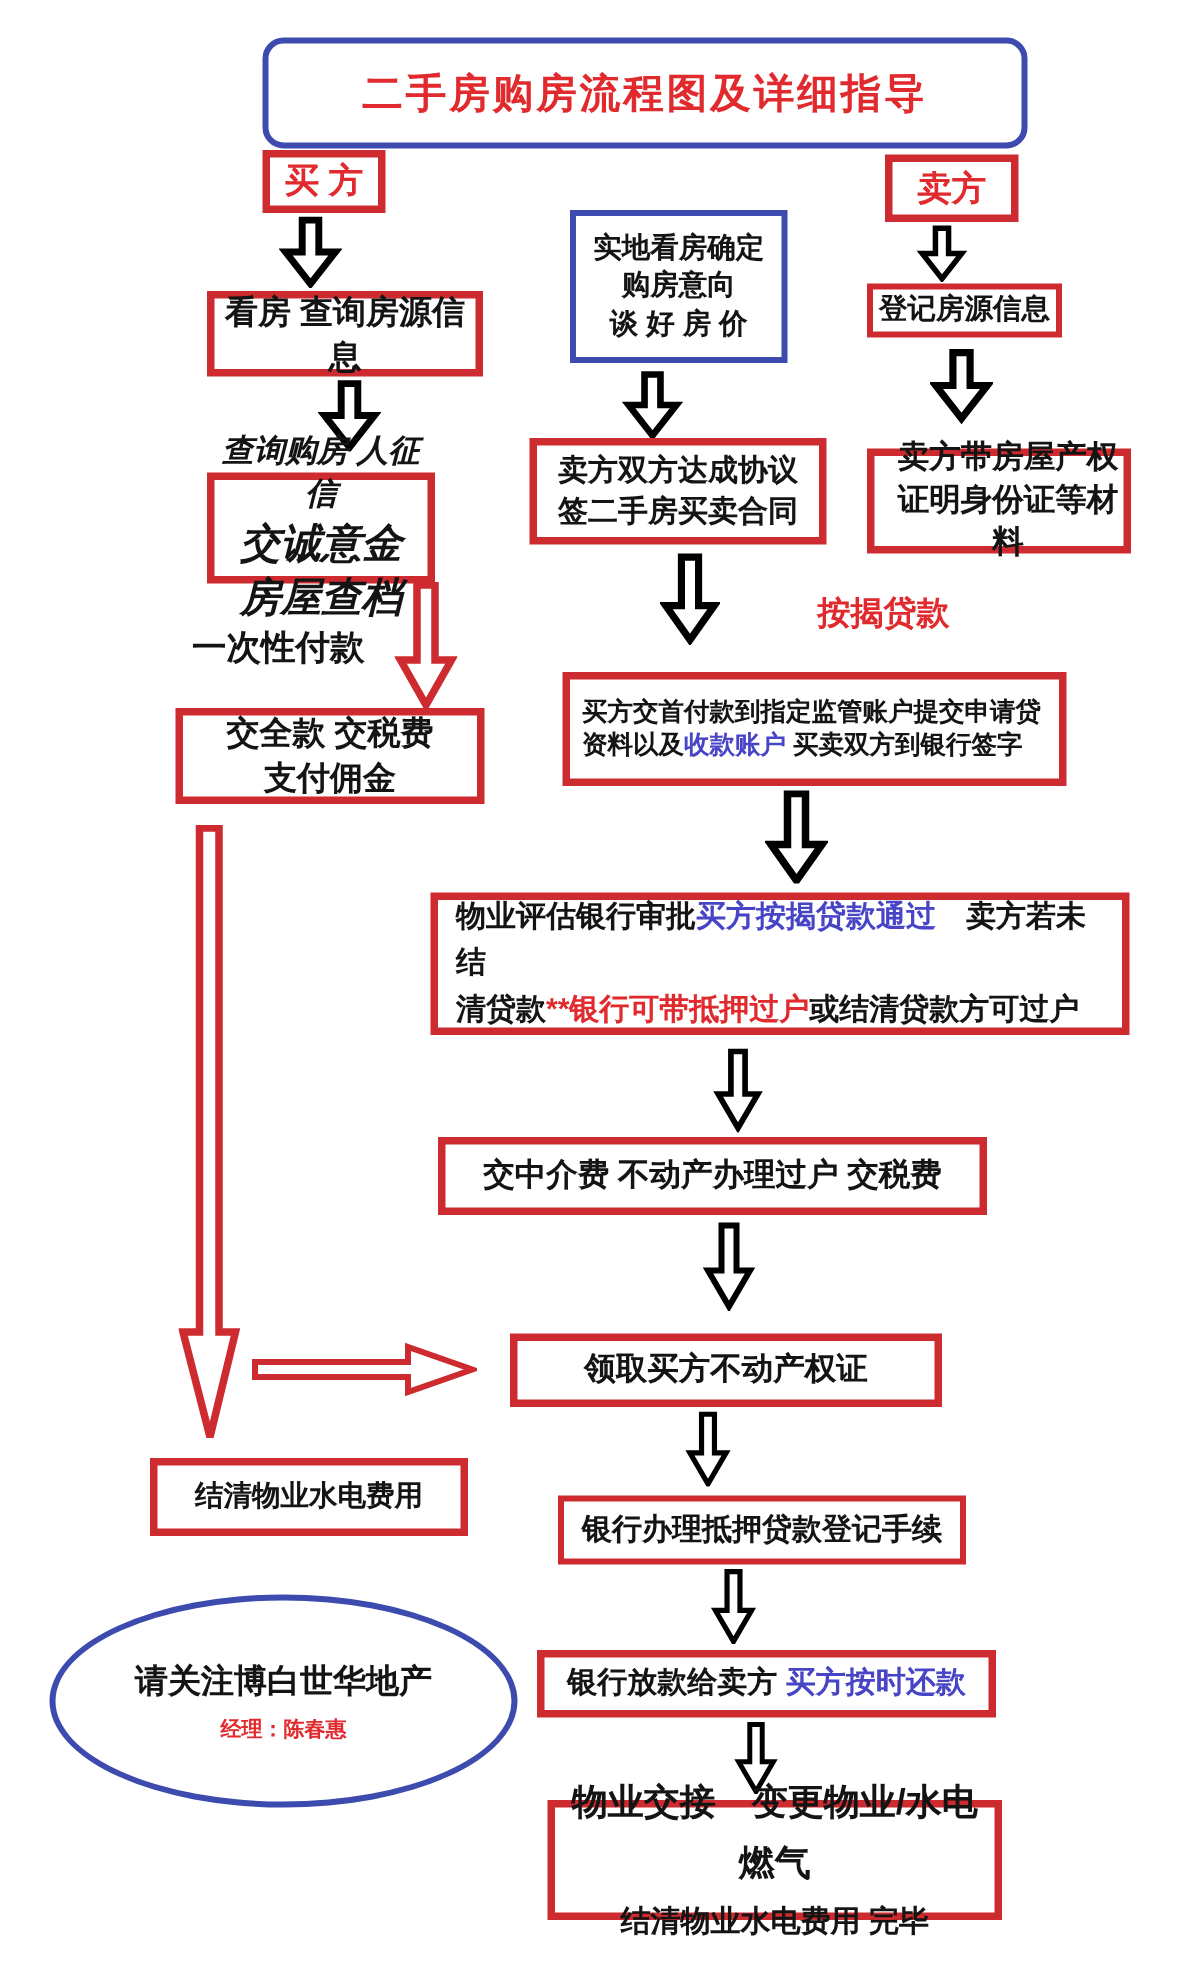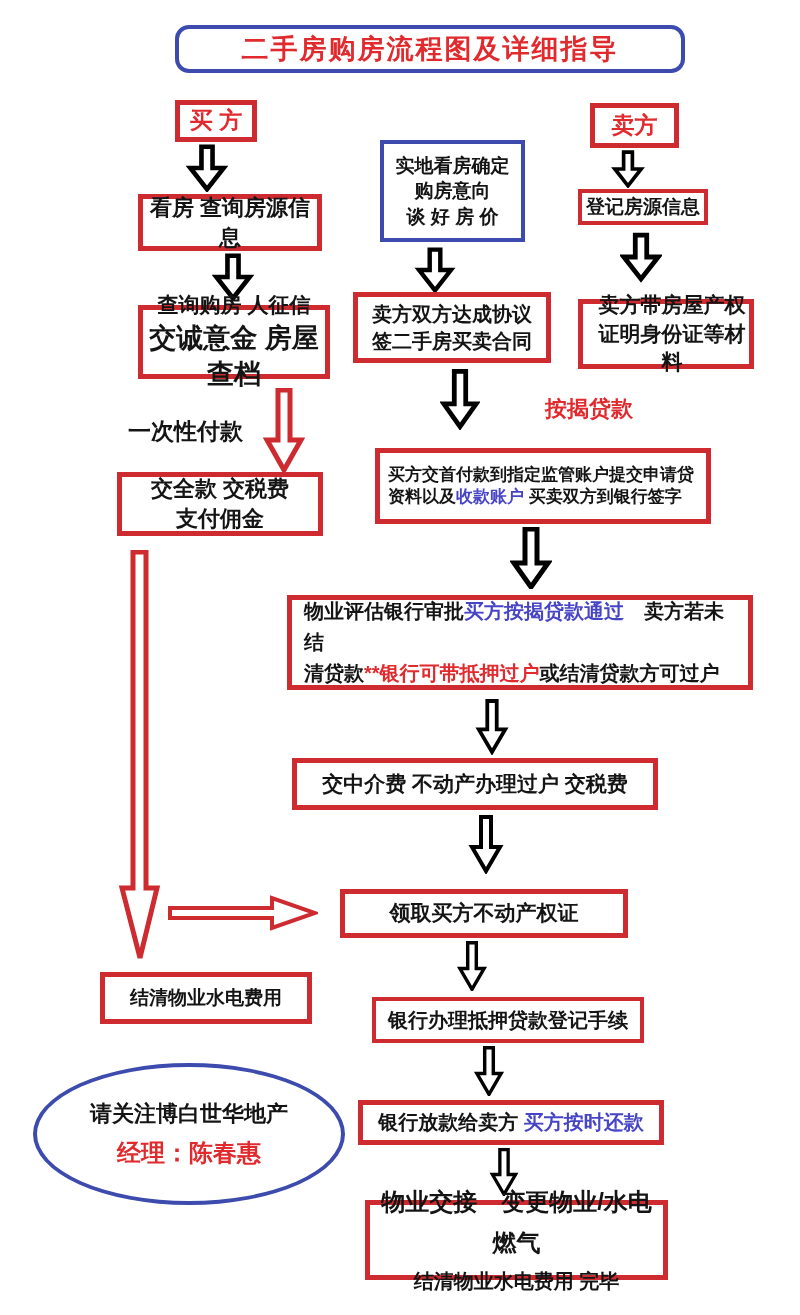--- a/index.html
+++ b/index.html
@@ -31,21 +31,21 @@
     position:absolute; border:4px solid var(--blue); border-radius:50%;
     display:flex; flex-direction:column; justify-content:center; align-items:center;
     background:#fff; box-sizing:border-box;
   }
 </style>
 </head>
 <body>
 
 <div class="canvas">
 
-  <div class="box blue-border rounded" style="left:175px; top:25px; width:510px; height:48px;">
+  <div class="box blue-border rounded" style="left:175px; top:25px; width:510px; height:74px;">
     <span class="red-text" style="font-size:27px; letter-spacing:2px;">二手房购房流程图及详细指导</span>
   </div>
 
   <div class="box red-border" style="left:175px; top:100px; width:82px; height:42px;">
     <span class="red-text" style="font-size:23px;">买 方</span>
   </div>
 
   <span class="arr black-arr" style="left:186px; top:144px; width:42px; height:48px;">
     <svg viewBox="0 0 44 52">
         <path d="M16 3 H28 V26 H40 L22 49 L4 26 H16 Z" fill="#fff" stroke="currentColor" stroke-width="5"></path>
@@ -55,21 +55,21 @@
   <div class="box red-border" style="left:138px; top:194px; width:184px; height:57px;">
     <span style="font-size:22px;">看房 查询房源信息</span>
   </div>
 
   <span class="arr black-arr" style="left:212px; top:253px; width:42px; height:48px;">
     <svg viewBox="0 0 44 52">
         <path d="M16 3 H28 V26 H40 L22 49 L4 26 H16 Z" fill="#fff" stroke="currentColor" stroke-width="5"></path>
       </svg>
   </span>
 
-  <div class="box red-border" style="left:138px; top:305px; width:192px; height:74px;">
+  <div class="box red-border" style="left:138px; top:315px; width:152px; height:74px;font-style:italic;">
     <span style="font-size:21px;">查询购房 人征信</span>
     <span style="font-size:27px;">交诚意金 房屋查档</span>
   </div>
 
   <span class="label" style="left:128px; top:416px; font-size:23px;">一次性付款</span>
 
   <span class="arr red-arr" style="left:263px; top:388px; width:42px; height:84px;">
     <svg viewBox="0 0 42 84">
         <path d="M15 2 H27 V52 H38 L21 82 L4 52 H15 Z" fill="#fff" stroke="currentColor" stroke-width="5"></path>
       </svg>
@@ -91,21 +91,21 @@
         <path d="M2 13 H104 V3 L147 18 L104 33 V23 H2 Z" fill="#fff" stroke="currentColor" stroke-width="4"></path>
       </svg>
   </span>
 
   <div class="box red-border" style="left:100px; top:972px; width:212px; height:52px;">
     <span style="font-size:19px;">结清物业水电费用</span>
   </div>
 
   <div class="ellipse" style="left:33px; top:1063px; width:312px; height:142px;">
     <span style="font-size:22px; margin-bottom:8px;">请关注博白世华地产</span>
-    <span class="red-text" style="font-size:24px;">经理：陈春惠</span>
+    <span class="red-text" style="font-size:14px;">经理：陈春惠</span>
   </div>
 
   <div class="box blue-border" style="left:380px; top:140px; width:145px; height:102px;">
     <span style="font-size:19px;">实地看房确定</span>
     <span style="font-size:19px;">购房意向</span>
     <span style="font-size:19px;">谈 好 房 价</span>
   </div>
 
   <span class="arr black-arr" style="left:414px; top:247px; width:42px; height:46px;">
     <svg viewBox="0 0 44 52">

